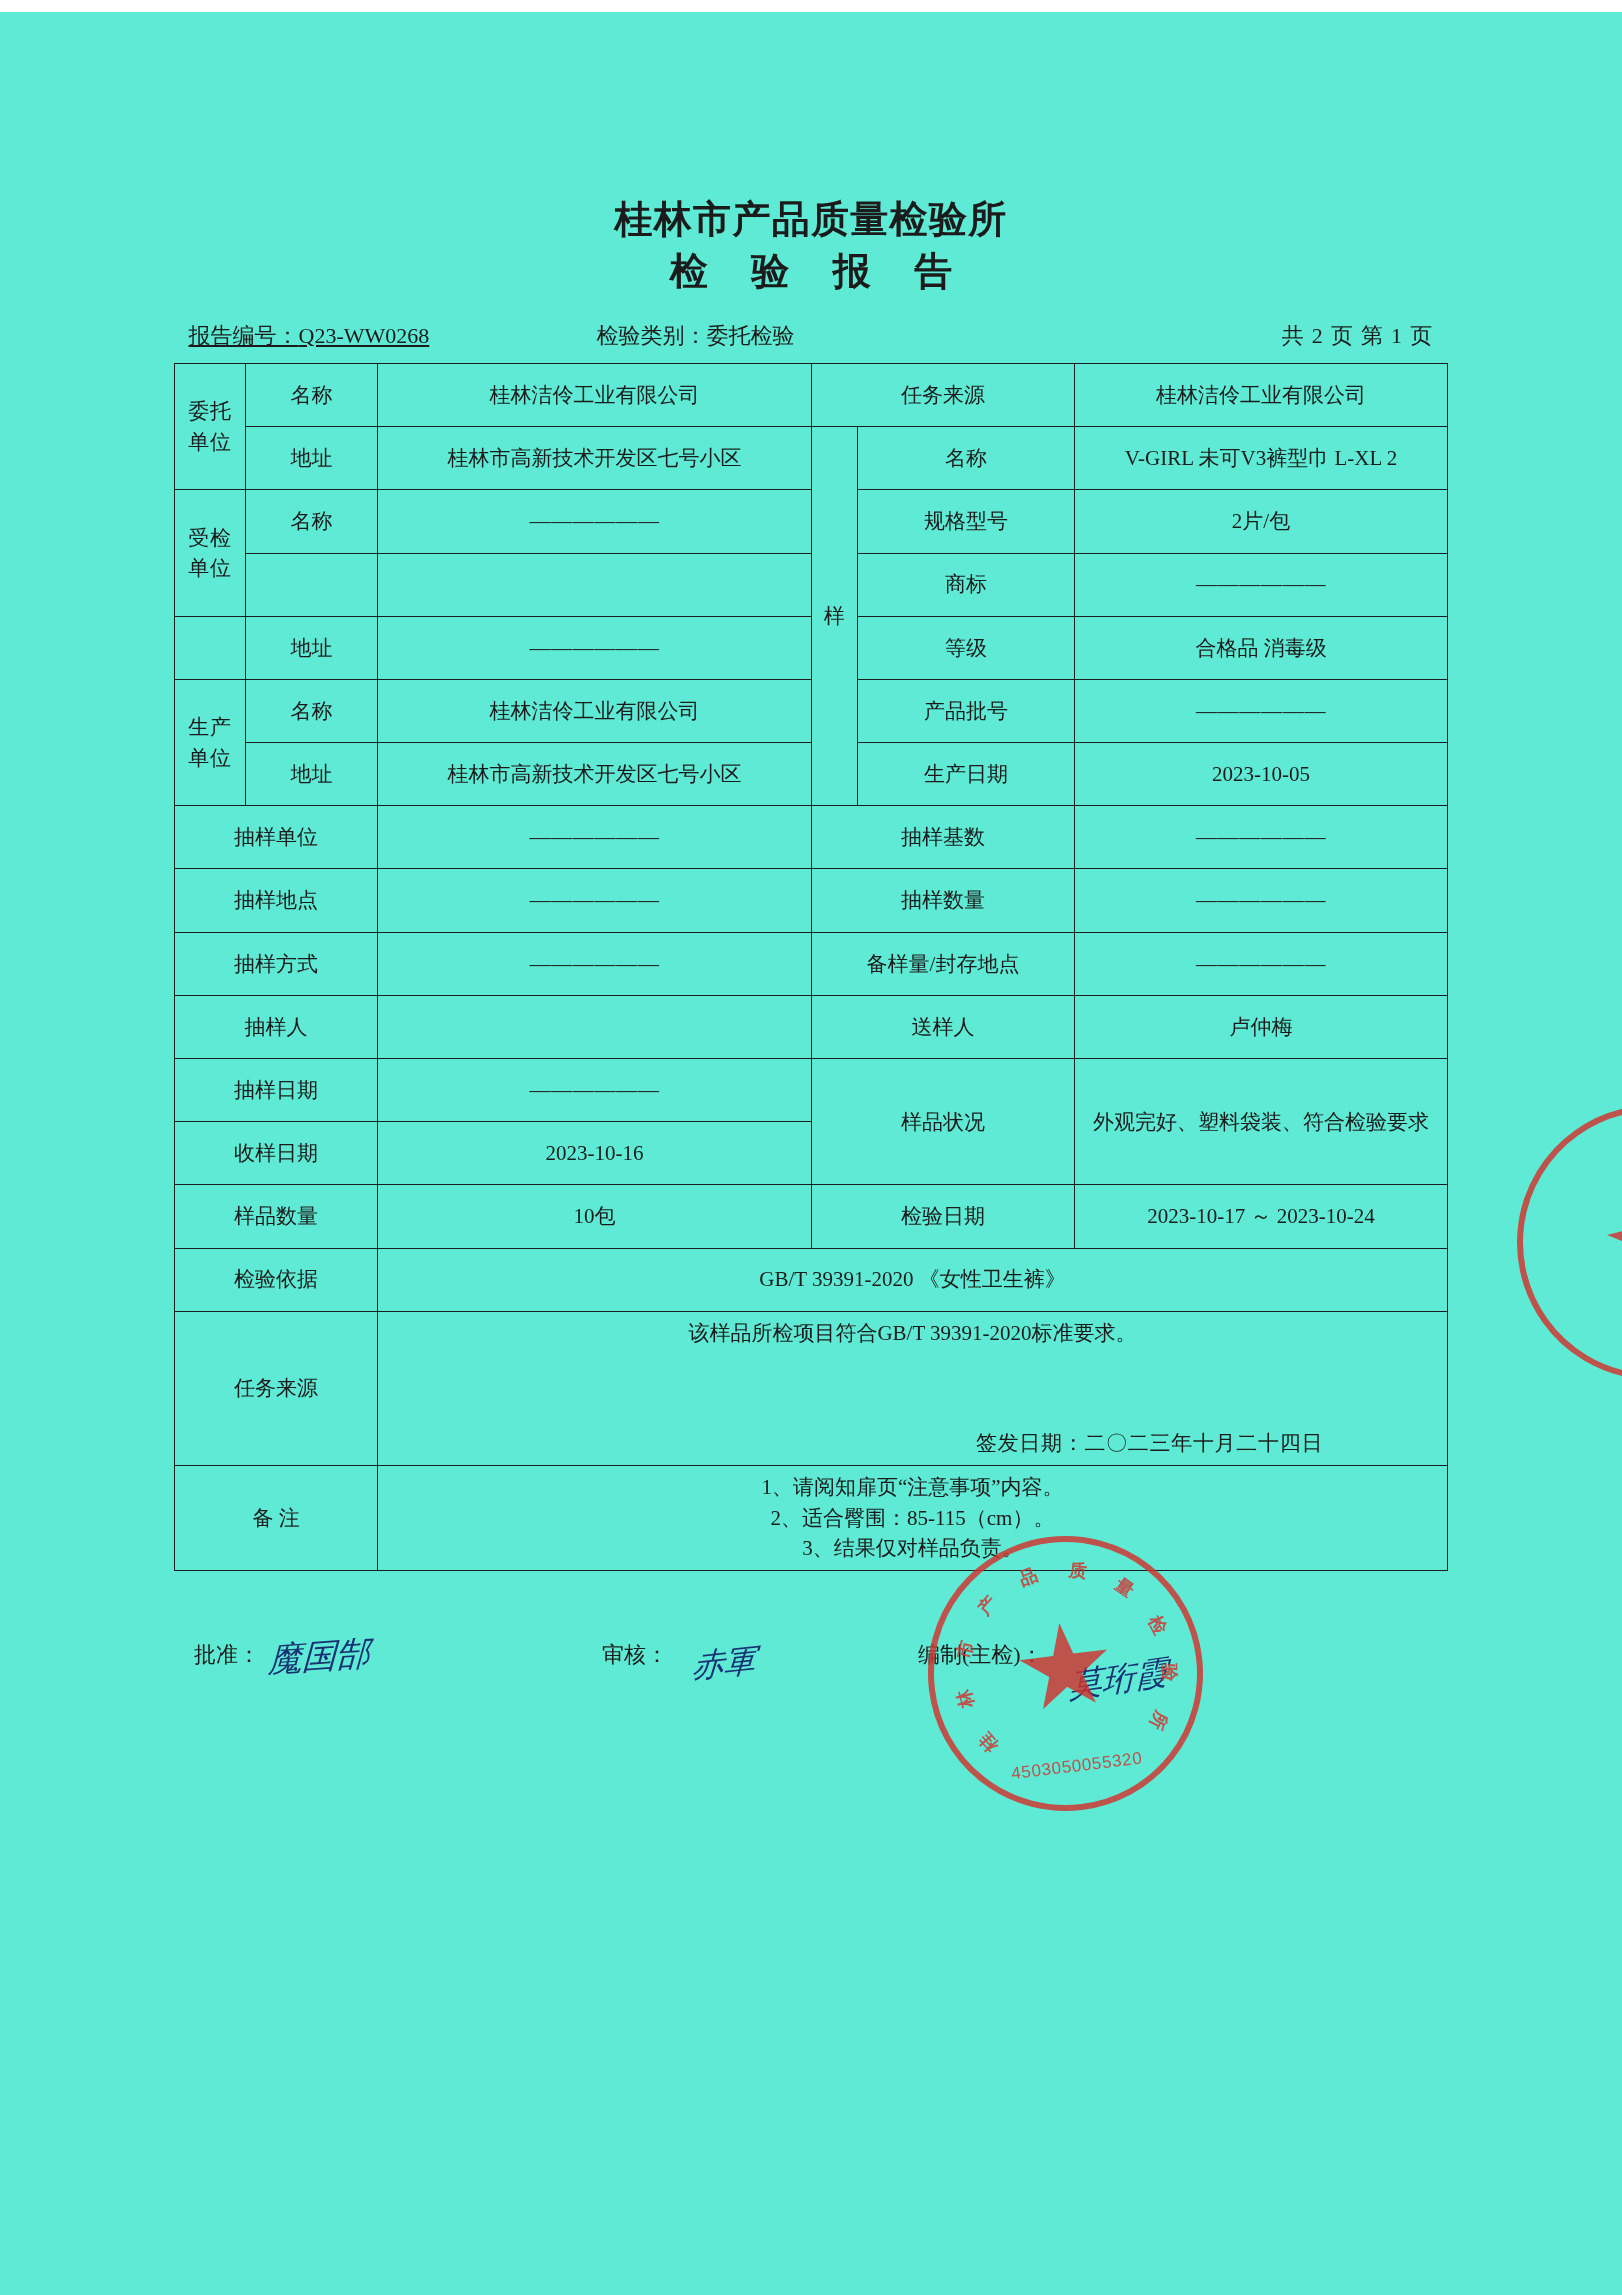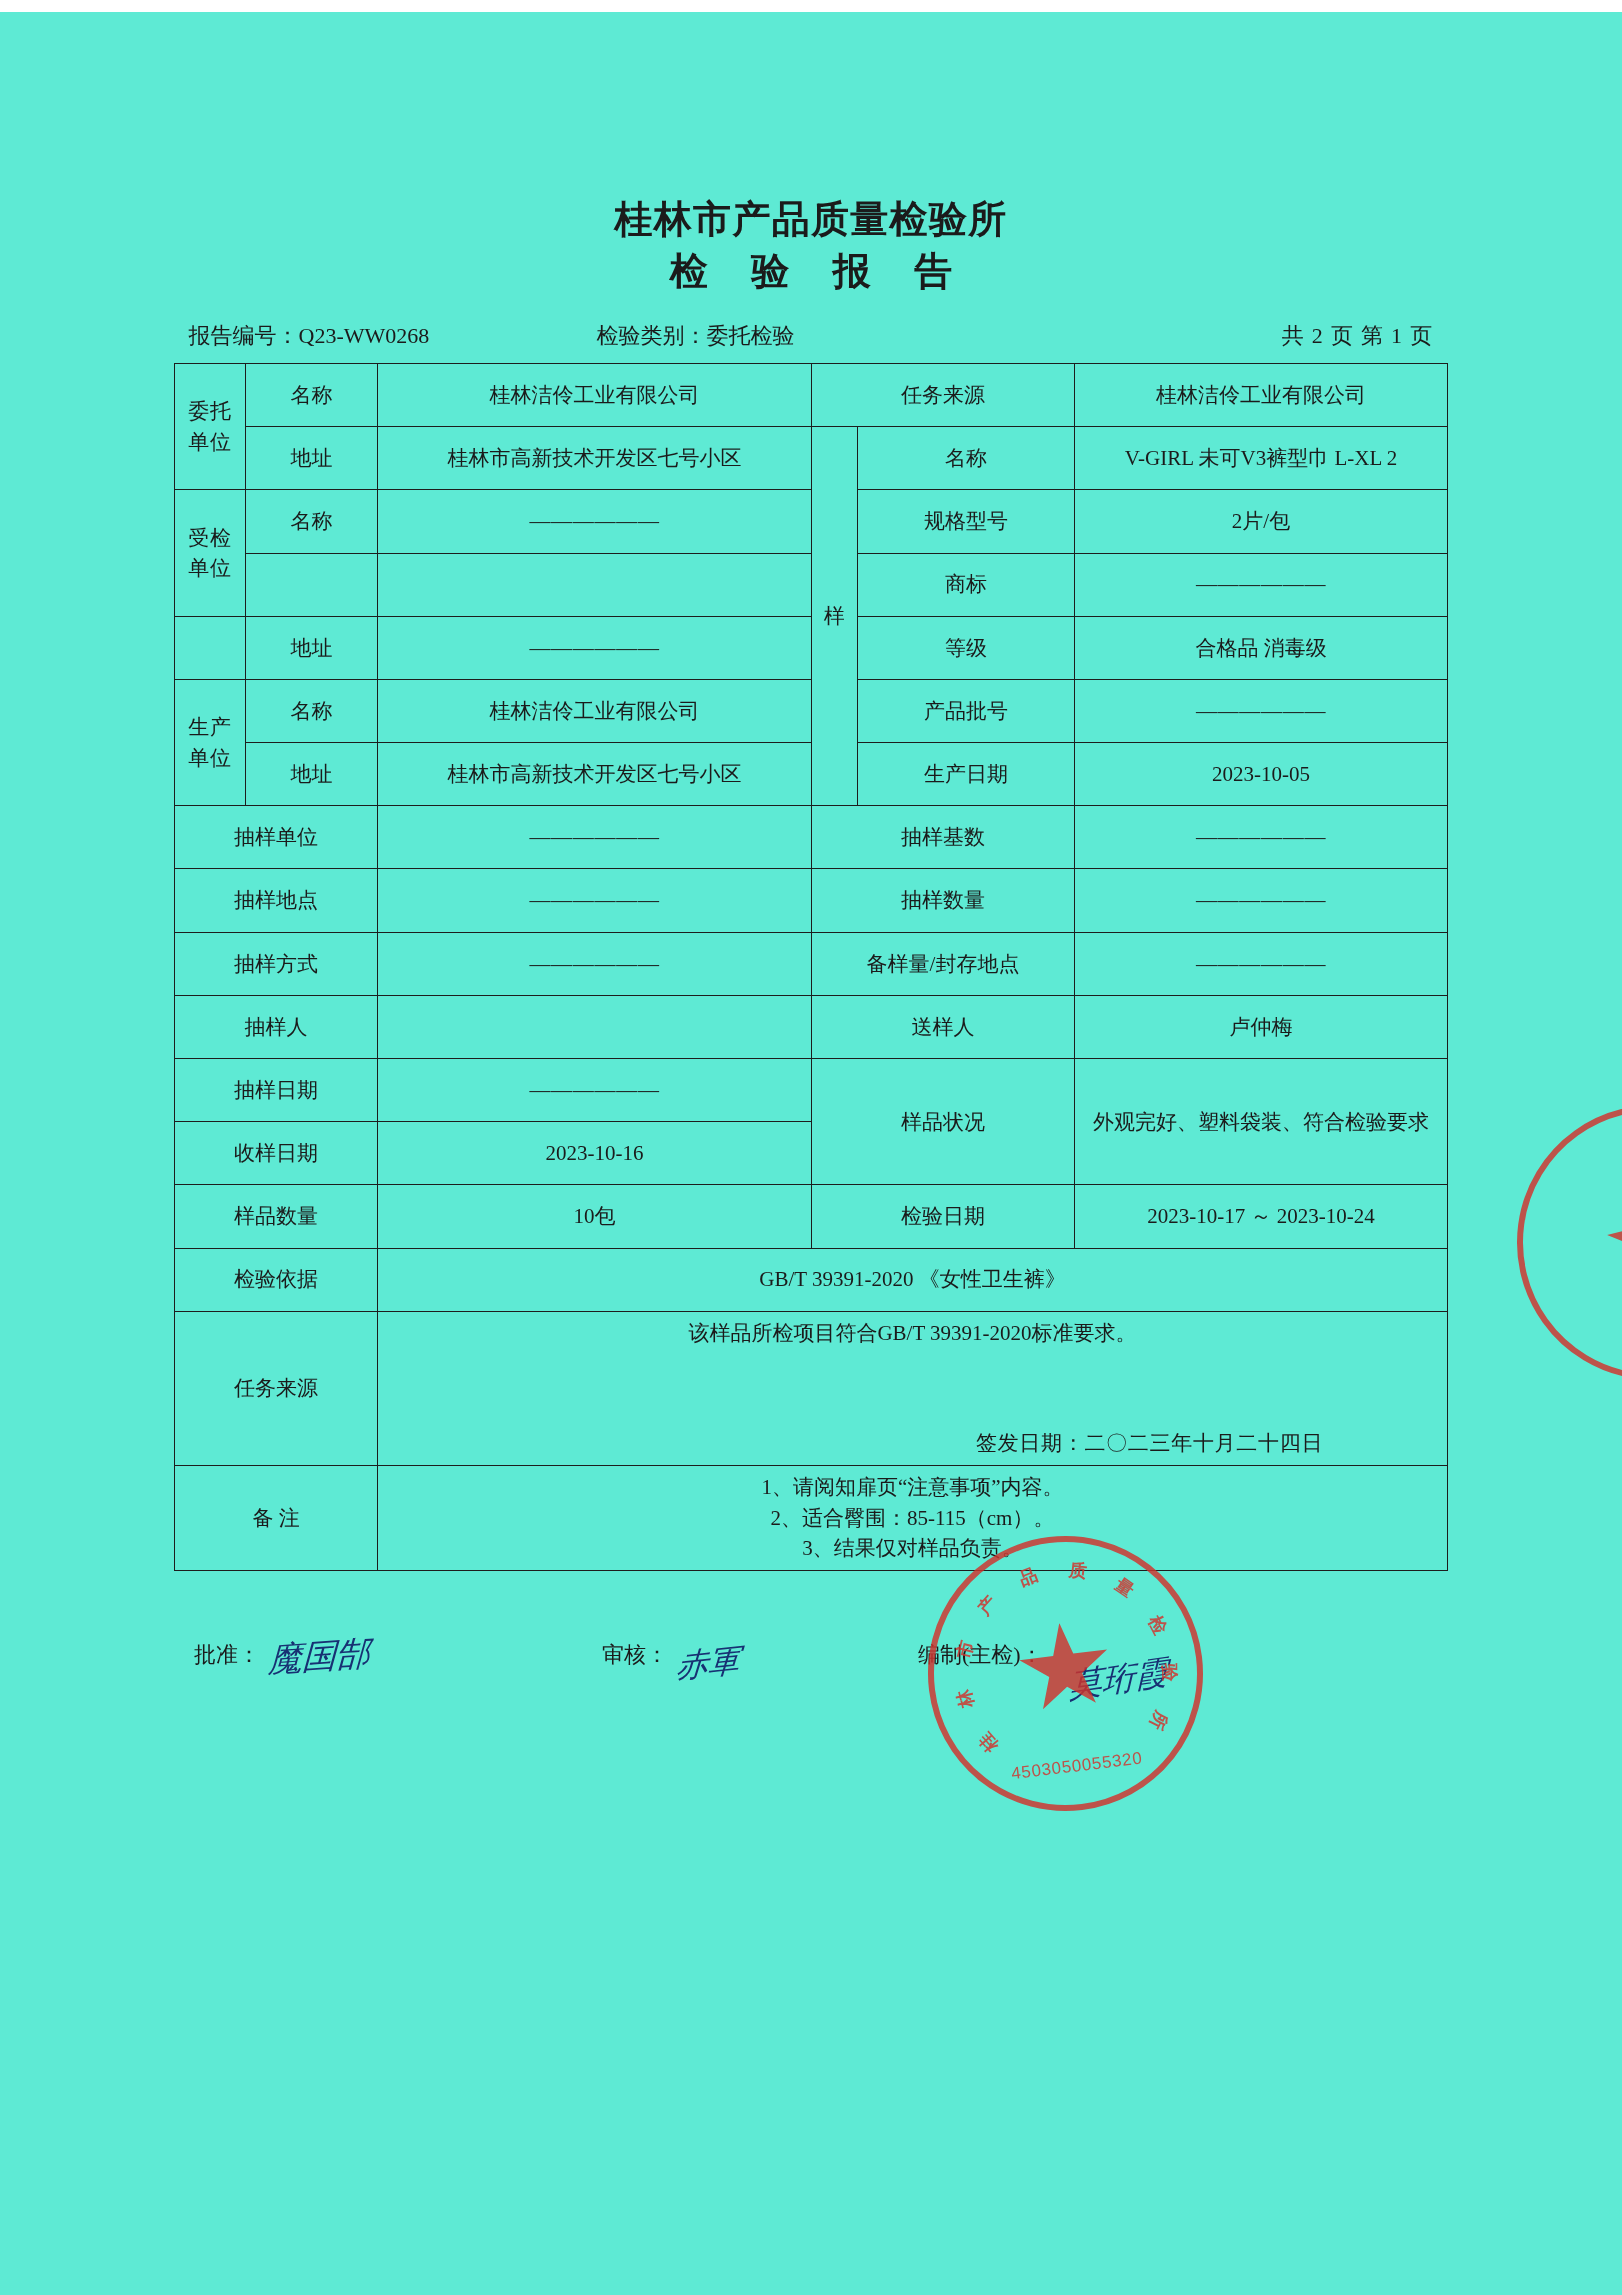--- a/index.html
+++ b/index.html
@@ -47,21 +47,21 @@
 
   
   .meta-row {
     display: flex;
     align-items: baseline;
     font-size: 22px;
     margin-top: 22.4px;
     margin-bottom: 12px;
     padding: 0 14.5px 0 14.5px;
   }
-  .meta-no   { width: 408px; }
+  .meta-no   { width: 408px; text-decoration: underline; }
   .meta-type { flex: 1; }
   .meta-page { white-space: nowrap; letter-spacing: 1.3px; text-align: right;}
 
   
   table.rep {
     border-collapse: collapse;
     width: 1274px;
     table-layout: fixed;
     font-size: 21px;
     border-radius: 17px;
@@ -107,21 +107,21 @@
   .footer {
     display: flex;
     margin-top: 25px;
     font-size: 22px;
     padding-left: 20px;
     position: relative;
     height: 125px;
   }
   .fsig { display: flex; align-items: flex-start; margin-top: 44px; }
   .f1 { width: 408px; }
-  .f2 { width: 316px; }
+  .f2 { width: 316px; gap: 16px; }
   .f3 { flex: 1; }
   .sig-img {
     font-family: "Liberation Serif", serif;
     font-size: 34px;
     font-style: italic;
     color: #12226b;
     transform: rotate(-4deg) skewX(-6deg);
     margin-left: 8px;
     margin-top: -6.6px;
     white-space: nowrap;

